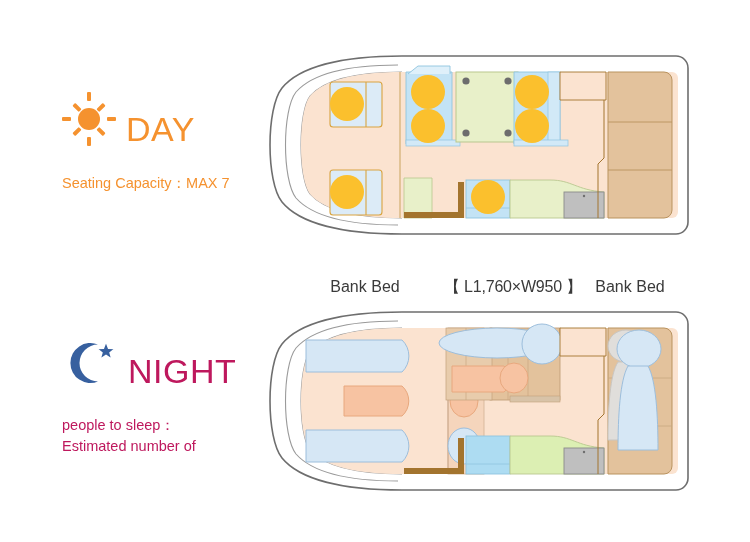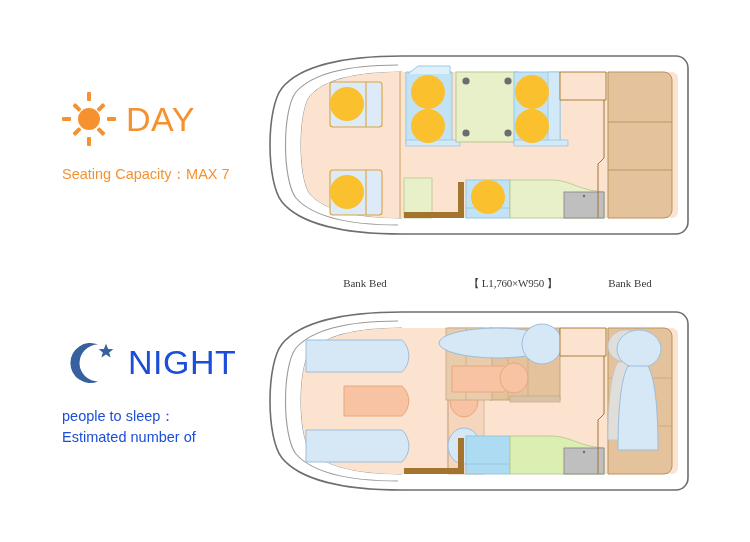--- a/index.html
+++ b/index.html
@@ -4,47 +4,47 @@
 <style>
   html,body{margin:0;padding:0;background:#ffffff;}
   body{width:750px;height:542px;position:relative;overflow:hidden;
        font-family:"Liberation Sans","DejaVu Sans",sans-serif;}
   .stage{position:absolute;left:0;top:0;width:750px;height:542px;}
 
   
   #day-legend{position:absolute;left:62px;top:92px;width:200px;}
   #night-legend{position:absolute;left:62px;top:336px;width:220px;}
 
-  .legend-row{display:flex;align-items:center;gap:10px;}
+  .legend-row{display:flex;align-items:flex-end;gap:10px;}
   .legend-title{font-size:34px;letter-spacing:.5px;line-height:1;}
   .day-color{color:#F5922F;}
-  .night-color{color:#1d4ed8;}
-
-  .cap-text{margin-top:18px;font-size:14.5px;line-height:1.45;}
+  .night-color{color:#be185d;}
+
+  .cap-text{margin-top:27px;font-size:14.5px;line-height:1.45;}
 
   
   .sun-wrap{position:relative;width:54px;height:54px;flex:0 0 54px;}
   .sun-core{position:absolute;left:16px;top:16px;width:22px;height:22px;
             border-radius:50%;background:#F5922F;}
   .ray{position:absolute;background:#F5922F;border-radius:1px;}
   .r-v{width:4px;height:9px;left:25px;}
   .r-h{height:4px;width:9px;top:25px;}
   .r-d{width:4px;height:9px;left:25px;top:22.5px;transform-origin:50% 50%;}
 
   
   .moon-wrap{position:relative;width:56px;height:52px;flex:0 0 56px;}
 
   
   .plan{position:absolute;}
   .plan svg{display:block;}
 
   
   #bed-captions{position:absolute;left:255px;top:276px;width:440px;height:32px;}
-  .bedcap{position:absolute;text-align:center;font-size:11px;color:#3a3a3a;
-          line-height:1.4;font-family:Liberation Serif, serif;}
+  .bedcap{position:absolute;text-align:center;font-size:16px;color:#3a3a3a;
+          line-height:1.4;font-family:Liberation Sans, sans-serif;}
   .bedcap .nm{display:block;}
   .bedcap .dm{display:block;letter-spacing:-0.2px;}
 </style>
 </head>
 <body>
 
 <div class="stage">
 
   <div id="day-legend">
     <div class="legend-row">

